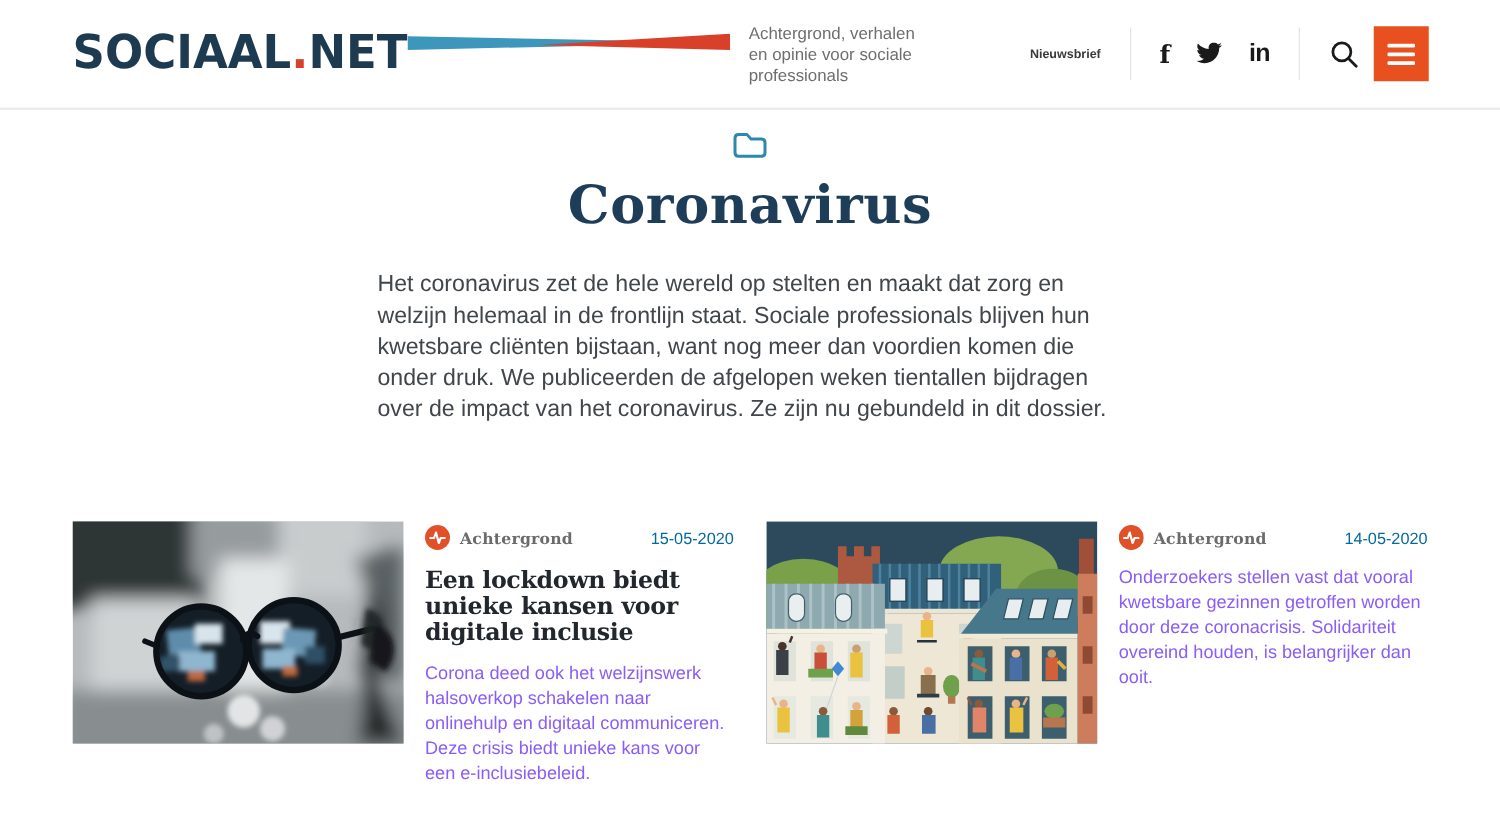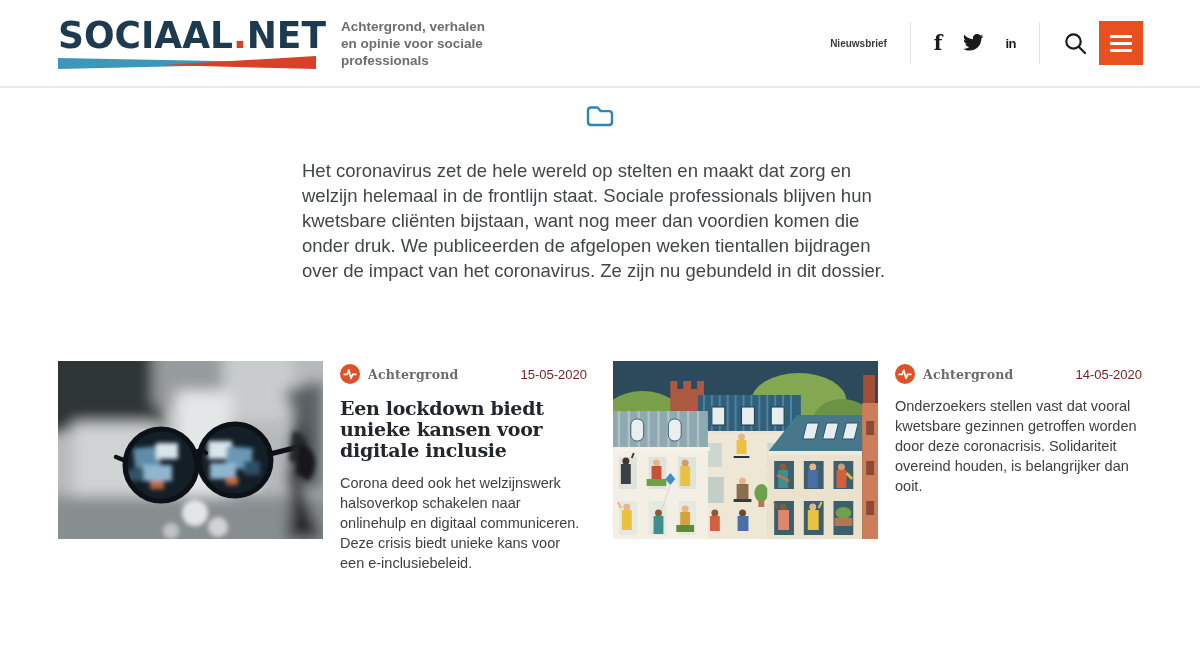--- a/index.html
+++ b/index.html
@@ -2,54 +2,54 @@
 <html><head>
 <meta charset="utf-8">
 <style>
   * { margin:0; padding:0; box-sizing:border-box; }
   html,body { background:#fff; }
   body { font-family:"Liberation Sans", sans-serif; }
   .page { width:1200px; height:658px; overflow:hidden; background:#fff; position:relative; margin:0 auto; }
 
   
   .header { height:88px; border-bottom:2px solid #ebebeb; display:flex; align-items:center; padding:0 57px 0 58px; background:#fff; }
-  .logo { display:flex; flex-direction:column; text-decoration:none; cursor:pointer; }
+  .logo { display:flex; text-decoration:none; cursor:pointer; }
   .wordmark { font-family:"DejaVu Sans", sans-serif; font-weight:bold; font-size:36px; line-height:1; color:#1e3a50; letter-spacing:0px; transform:scaleY(1.04); transform-origin:left center; white-space:nowrap; }
   .wordmark .dot { color:#d9402a; }
   .swoosh { width:258px; height:13px; margin-top:2px; display:block; }
-  .tagline { width:148px; margin-left:15px; font-size:13.5px; line-height:17px; font-weight:bold; color:#6e6e6e; }
+  .tagline { width:148px; margin-left:15px; font-size:13.5px; line-height:17px; font-weight:normal; color:#6e6e6e; }
   .header-spacer { flex:1; }
   .newsletter { font-size:10px; font-weight:bold; color:#3a3a3a; text-decoration:none; cursor:pointer; }
   .v-divider { width:1px; height:42px; background:#e3e3e3; margin:0 23px; }
   .social { display:flex; align-items:center; gap:21px; }
   .soc-ic { color:#1a1a1a; cursor:pointer; display:flex; align-items:center; justify-content:center; }
   .fb { font-family:"DejaVu Serif", serif; font-weight:bold; font-size:20px; }
-  .li { font-weight:bold; font-size:13px; letter-spacing:-0.5px; }
+  .li { font-weight:bold; font-size:20px; letter-spacing:-0.5px; }
   .search-btn { cursor:pointer; margin-right:11px; display:flex; align-items:center; }
   .menu-btn { width:44px; height:44px; background:#e8501f; border:none; cursor:pointer; display:flex; flex-direction:column; align-items:center; justify-content:center; gap:4px; }
   .menu-btn span { display:block; width:22px; height:3px; background:#fff; border-radius:1px; }
 
   
   .hero { text-align:center; padding-top:15px; }
   .folder-wrap { display:inline-block; }
   .dossier-title { font-family:"DejaVu Serif", serif; font-weight:bold; font-size:42px; color:#1e3d59; letter-spacing:0.5px; margin-top:6px; }
   .intro { width:596px; margin:26px auto 0; text-align:left; font-size:18.5px; line-height:25px; color:#41464b; }
 
   
   .cards { display:flex; gap:26px; padding:0 58px 0 58px; margin-top:78px; }
   .card { flex:1; display:flex; gap:17px; }
   .card-image { width:265px; height:178px; flex:none; overflow:hidden; cursor:pointer; }
   .card-image svg { display:block; width:100%; height:100%; }
   .card-body { flex:1; min-width:0; }
   .meta { display:flex; align-items:center; margin-top:3px; }
   .cat-icon { width:20px; height:20px; flex:none; }
   .cat-label { font-family:"DejaVu Serif", serif; font-weight:bold; font-size:12.5px; color:#6b6b6b; margin-left:8px; letter-spacing:0.2px; cursor:pointer; }
-  .date { margin-left:auto; font-size:13px; color:#7f1d1d; }
+  .date { margin-left:auto; font-size:13px; color:#0369a1; }
   .card-title { font-family:"DejaVu Serif", serif; font-weight:bold; font-size:19px; line-height:21px; letter-spacing:-0.3px; color:#22272d; margin-top:14px; cursor:pointer; }
-  .excerpt { font-size:14.5px; line-height:20px; color:#404040; margin-top:12px; }
+  .excerpt { font-size:14.5px; line-height:20px; color:#8b5cf6; margin-top:12px; }
 </style>
 </head>
 <body>
 
 <div class="page">
 
   <header class="header">
     <a class="logo">
       <span class="wordmark"><span>SOCIAAL</span><span class="dot">.</span><span>NET</span></span>
       <svg class="swoosh" viewBox="0 0 258 13" preserveAspectRatio="none">
@@ -86,20 +86,21 @@
         <span></span>
     </button>
   </header>
 
   <section class="hero">
     <span class="folder-wrap">
       <svg width="30" height="25" viewBox="0 0 30 25" fill="none" stroke="#2e87ae" stroke-width="2.4" stroke-linejoin="round">
         <path d="M3,7.5 q0,-3 3,-3 h6.5 l3.2,3.6 h8.3 q3,0 3,3 v7.9 q0,3 -3,3 h-18 q-3,0 -3,-3 Z"></path>
       </svg>
     </span>
+    <h1 class="dossier-title">Coronavirus</h1>
     <p class="intro">Het coronavirus zet de hele wereld op stelten en maakt dat zorg en welzijn helemaal in de frontlijn staat. Sociale professionals blijven hun kwetsbare cliënten bijstaan, want nog meer dan voordien komen die onder druk. We publiceerden de afgelopen weken tientallen bijdragen over de impact van het coronavirus. Ze zijn nu gebundeld in dit dossier.</p>
   </section>
 
   <section class="cards">
 
     <article class="card">
       <div class="card-image">
         <svg viewBox="0 0 265 178" preserveAspectRatio="none">
           <defs>
             <filter id="bBg" x="-20%" y="-20%" width="140%" height="140%">

